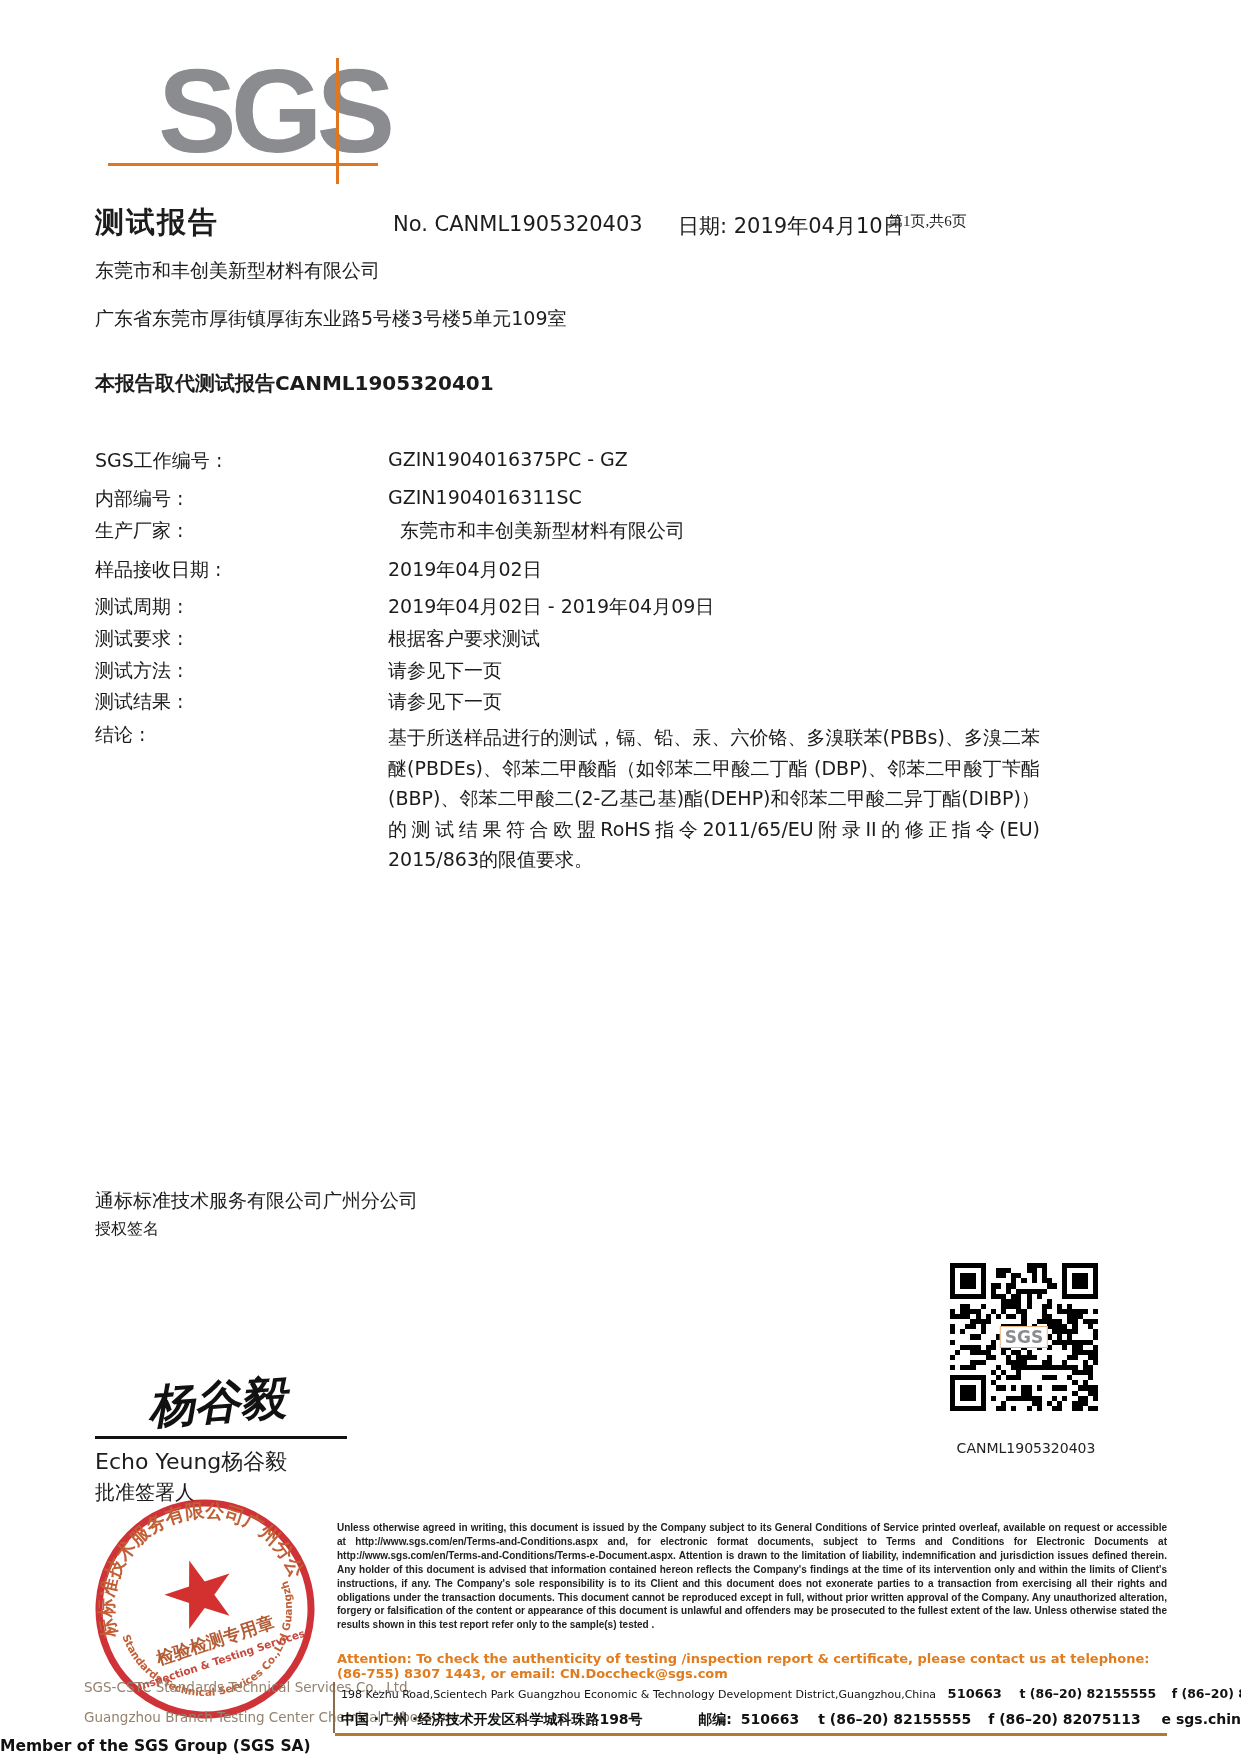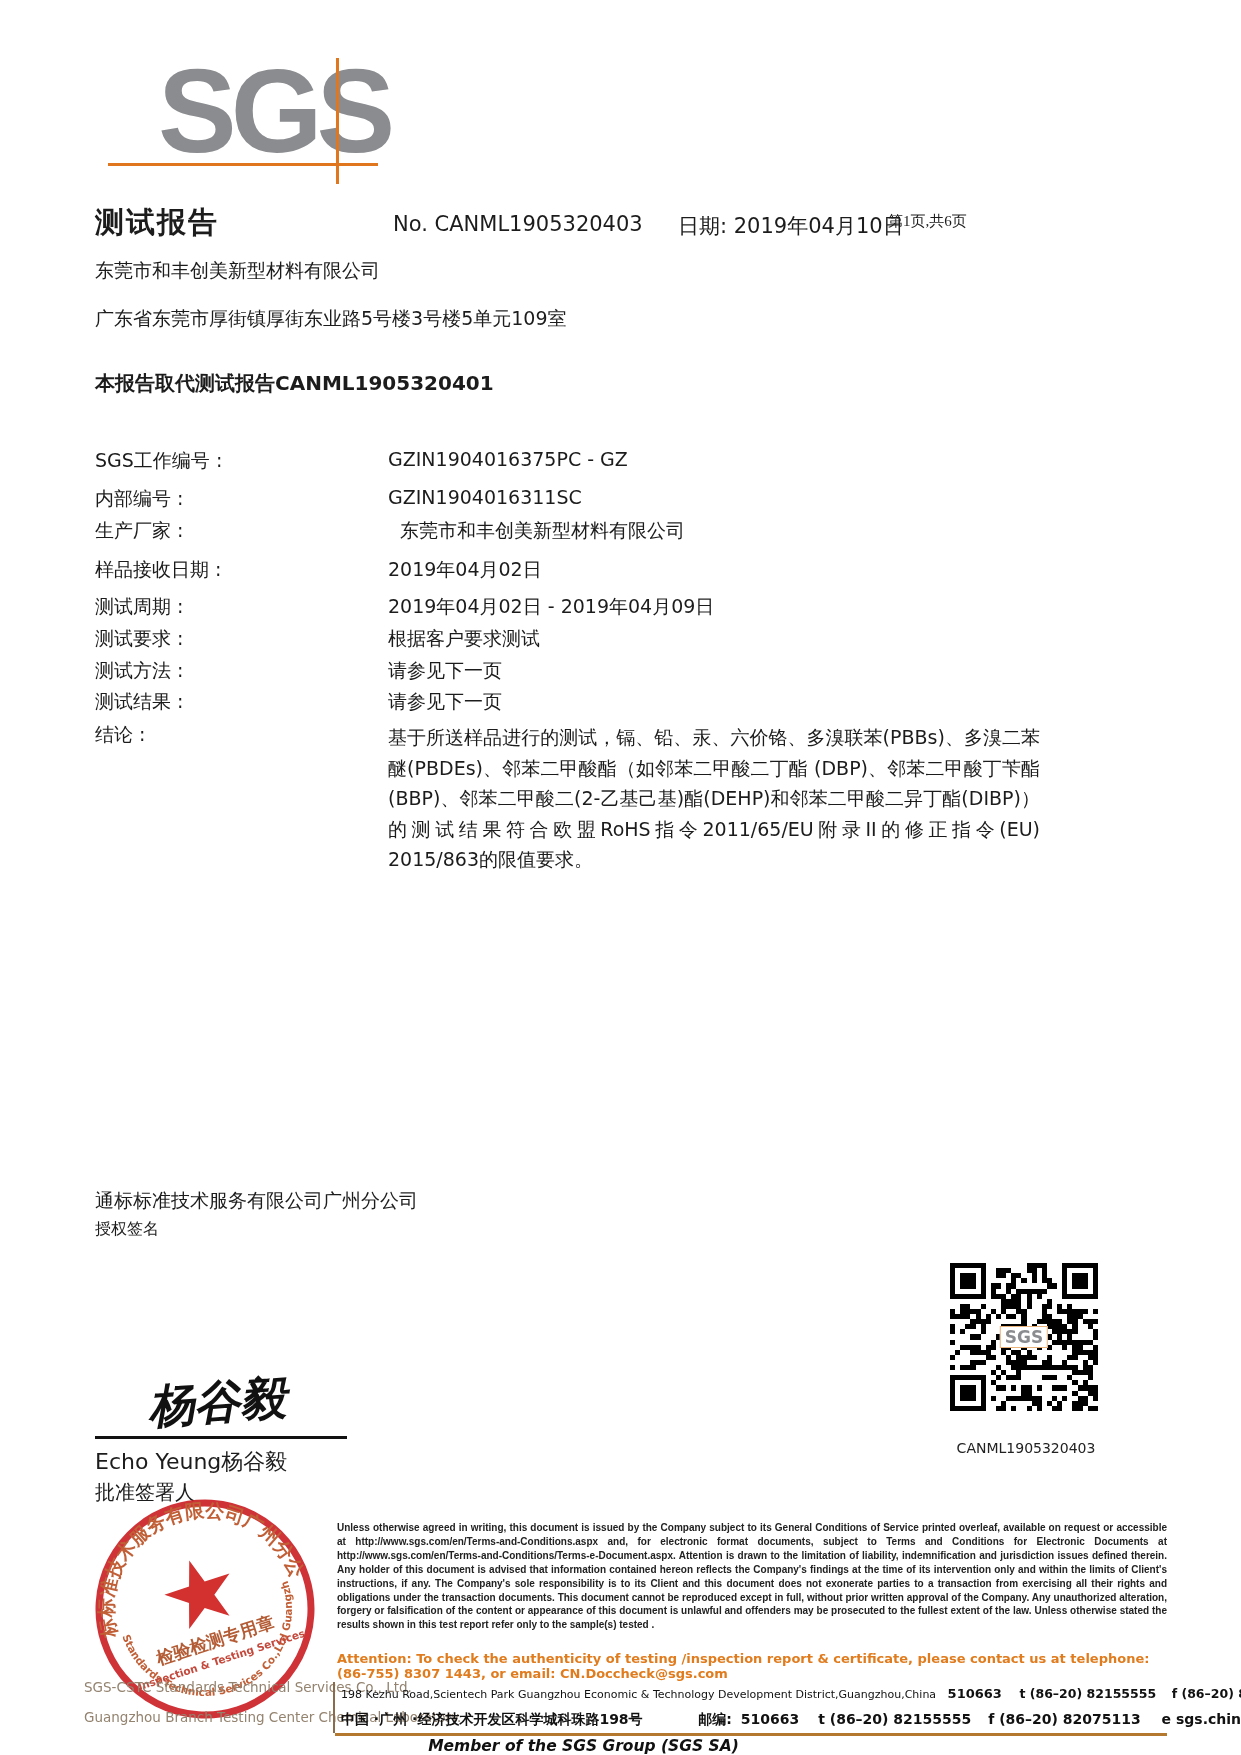--- a/index.html
+++ b/index.html
@@ -72,21 +72,21 @@
     left:337px;top:1640px;width:830px;font-size:13px;line-height:14.5px;
     color:#e07c1e;font-weight:bold;margin-top:12px;
   }
   .vbar{left:333px;top:1682px;width:2px;height:51px;background:#8a6b4a;}
   .addr-row1{left:341px;top:1686px;width:826px;font-size:11px;white-space:nowrap;color:#111;}
   .addr-row1 .num{font-size:13px;font-weight:bold;}
   .addr-row1 .tf{font-size:12.5px;font-weight:bold;}
   .addr-row2{left:341px;top:1711px;width:826px;font-size:14px;font-weight:bold;white-space:nowrap;color:#111;}
   .addr-row2 .sep{display:inline-block;width:46px;}
   .hline-bottom{left:335px;top:1733px;width:832px;height:3px;background:#b5782f;}
-  .member{left:0;top:1737px;width:1167px;text-align:center;font-size:15.5px;font-weight:bold;color:#111;font-style:italic;}
+  .member{left:0;top:1737px;width:1167px;text-align:left;font-size:15.5px;font-weight:bold;color:#111;}
 </style>
 </head>
 <body>
 
 <div class="page">
 
   <div class="abs logo-text">SGS</div>
   <div class="abs logo-hline"></div>
   <div class="abs logo-vline"></div>
 

